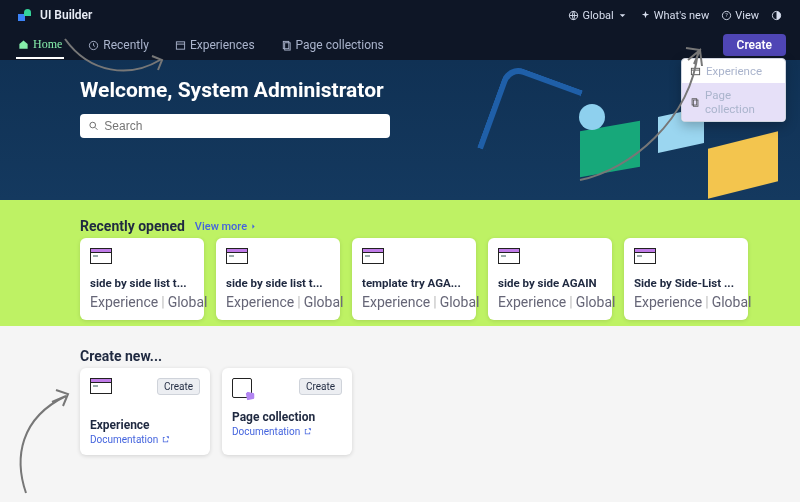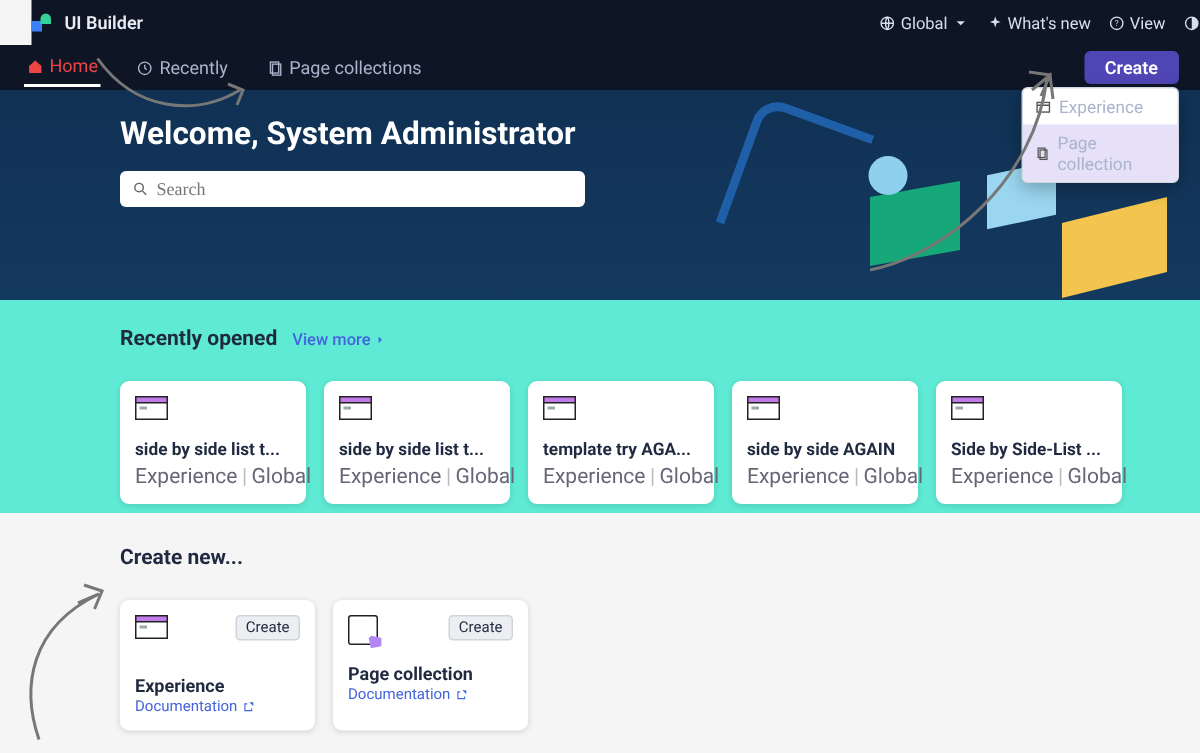--- a/index.html
+++ b/index.html
@@ -12,23 +12,22 @@
     color: #1f2940;
   }
 
   
   .titlebar {
     height: 30px;
     background: #0e1626;
     color: #cfd6e4;
     display: flex;
     align-items: center;
-    padding: 0 0;
+    padding: 0 18px;
     font-size: 12px;
-    margin-left: 21px;
   }
   .logo {
     width: 16px; height: 16px; position: relative; margin-right: 6px;
   }
   .logo .sq1 { position:absolute; width:7px; height:7px; background:#3b82f6; left:0; top:7px; }
   .logo .sq2 { position:absolute; width:7px; height:7px; background:#34d399; left:6px; top:2px; border-radius:50% 50% 0 0; }
   .app-name { font-weight:600; color:#e8ecf5; }
   .titlebar .spacer { flex:1; }
   .tb-item { display:flex; align-items:center; gap:3px; margin-left:12px; cursor:pointer; font-size:11px; color:#d7deee;}
   .tb-item svg { width:11px; height:11px; fill:#d7deee; }
@@ -38,21 +37,21 @@
     height: 30px;
     background: #0e1626;
     color: #aab4cc;
     display: flex;
     align-items: center;
     padding: 0 16px;
     font-size: 12px;
     position: relative;
   }
   .navtab { display:flex; align-items:center; gap:4px; margin-right:22px; padding:5px 2px; cursor:pointer; }
-  .navtab.active { color:#ef4444; border-bottom:2px solid #fff; }
+  .navtab.active { color:#86efac; border-bottom:2px solid #fff;font-family:Liberation Serif, serif; }
   .navtab svg { width:11px; height:11px; fill:currentColor; }
 
   
   .createbtn {
     position:absolute; right:14px; top:4px;
     background:#4f46b5; color:#fff; font-size:12px; font-weight:600;
     padding:4px 14px; border-radius:4px; cursor:pointer;
   }
   .create-menu {
     position:absolute; right:14px; top:28px;
@@ -73,46 +72,46 @@
     color:#fff; position:relative; overflow:hidden;
     padding:18px 0 0 80px;
   }
   .hero h1 { font-size:21px; font-weight:700; margin-bottom:12px; }
   .searchbox {
     background:#fff; width:310px; height:24px; border-radius:4px;
     display:flex; align-items:center; padding:0 8px;
   }
   .searchbox svg { width:12px; height:12px; fill:#666; margin-right:5px; }
   .searchbox input {
-    border:0; outline:0; font-size:12px; width:100%; background:transparent; color:#7f1d1d;font-family:Liberation Serif, serif;
+    border:0; outline:0; font-size:12px; width:100%; background:transparent; color:#7f1d1d;
   }
   
   .hero .deco { position:absolute; }
   .hero .deco.arm {
     right:230px; top:14px; width:80px; height:90px;
     border:6px solid #1f5fa8; border-right:0; border-bottom:0;
     border-radius:18px 0 0 0; transform:rotate(20deg);
   }
   .hero .deco.cube { right:160px; top:66px; width:60px; height:46px; background:#17a87a; transform:skewY(-10deg);}
   .hero .deco.cube2 { right:22px; top:80px; width:70px; height:50px; background:#f3c54e; transform:skewY(-14deg);}
   .hero .deco.cube3 { right:96px; top:52px; width:46px; height:36px; background:#9bd6f0; transform:skewY(-12deg);}
   .hero .deco.head { right:195px; top:44px; width:26px; height:26px; background:#8ed0ee; border-radius:50%;}
 
   
   .arrow { position:absolute; pointer-events:none; z-index:6; }
   .arrow svg { stroke:#777; stroke-width:2; fill:none; }
 
   
   .section { padding:18px 24px 6px 80px; }
-  .section.shade { background:#5eead4; }
+  .section.shade { background:#bef264; }
   .section h2 { font-size:14px; font-weight:700; display:flex; align-items:center; gap:10px; }
   .viewmore { font-size:11px; color:#4464de; font-weight:500; cursor:pointer; display:flex; align-items:center; gap:2px;}
   .viewmore svg{width:9px;height:9px;fill:#4464de;}
 
-  .cardrow { display:flex; gap:12px; margin-top:20px; }
+  .cardrow { display:flex; gap:12px; margin-top:4px; }
   .card-sm {
     width:124px; background:#fff; border-radius:6px; padding:10px;
     box-shadow:0 1px 4px rgba(0,0,0,.12);
   }
   .icon-thumb {
     width:22px; height:16px; position:relative; margin-bottom:12px;
   }
   .icon-thumb .bar { position:absolute; top:0; left:0; right:0; height:4px; background:#c07be8; border:1px solid #222; border-bottom:0;}
   .icon-thumb .body { position:absolute; top:4px; left:0; right:0; bottom:0; border:1px solid #222; background:#fff;}
   .icon-thumb .body::after{content:"";position:absolute;left:2px;top:2px;width:5px;height:2px;background:#9aa;}
@@ -186,20 +185,27 @@
         <path d="M3 11l9-8 9 8v10H3z"></path>
       </svg>
     <span>Home</span>
   </div>
   <div class="navtab">
     <svg viewBox="0 0 24 24">
         <circle cx="12" cy="12" r="9" fill="none" stroke="currentColor" stroke-width="2"></circle>
         <path d="M12 7v5l3 2" stroke="currentColor" stroke-width="2" fill="none"></path>
       </svg>
     <span>Recently</span>
+  </div>
+  <div class="navtab">
+    <svg viewBox="0 0 24 24">
+        <rect x="3" y="4" width="18" height="16" fill="none" stroke="currentColor" stroke-width="2"></rect>
+        <path d="M3 9h18" stroke="currentColor" stroke-width="2"></path>
+      </svg>
+    <span>Experiences</span>
   </div>
   <div class="navtab">
     <svg viewBox="0 0 24 24">
         <rect x="5" y="3" width="12" height="16" fill="none" stroke="currentColor" stroke-width="2"></rect>
         <rect x="8" y="6" width="12" height="16" fill="none" stroke="currentColor" stroke-width="2"></rect>
       </svg>
     <span>Page collections</span>
   </div>
 
   <div class="createbtn">

